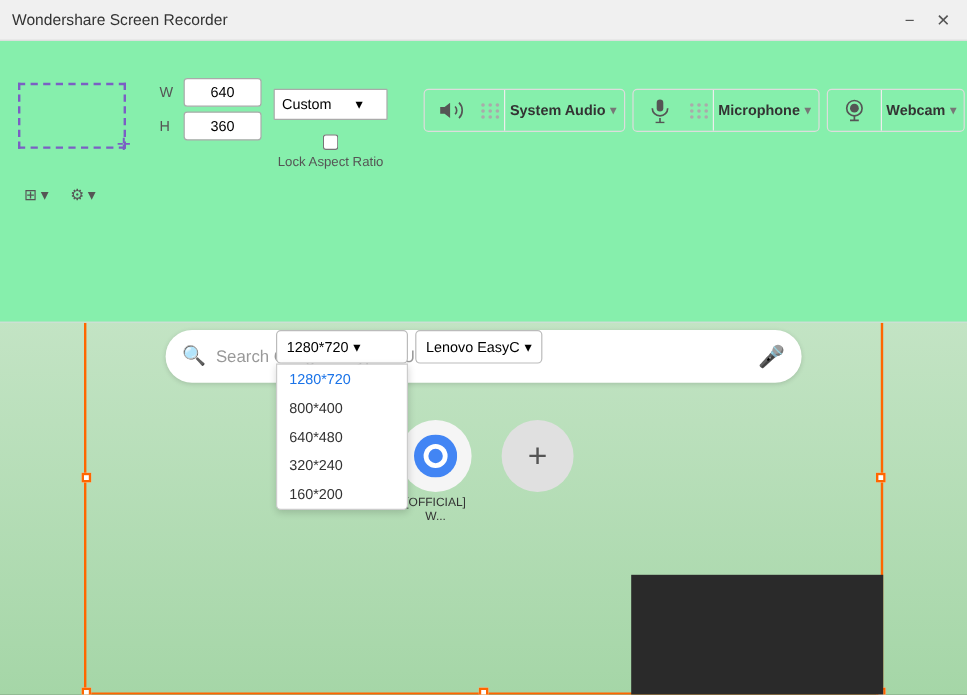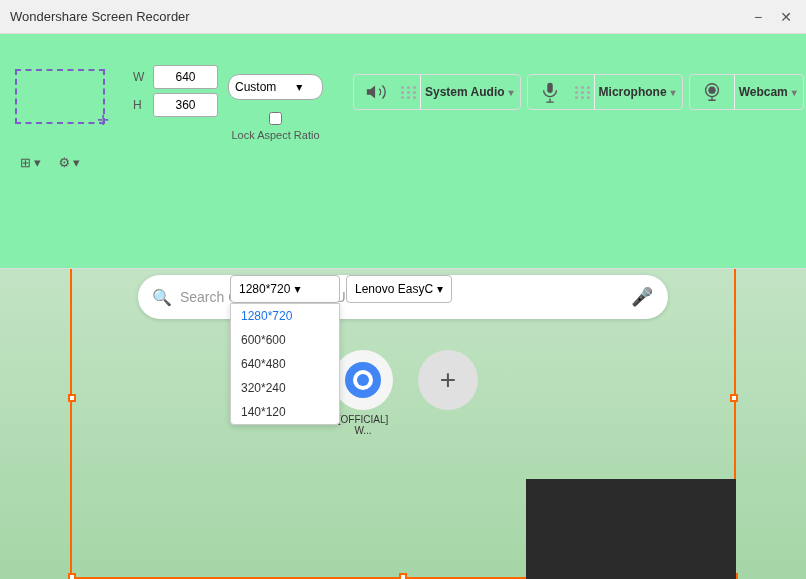--- a/index.html
+++ b/index.html
@@ -104,21 +104,21 @@
       display: flex;
       align-items: flex-start;
       gap: 10px;
     }
 
     .custom-dropdown {
       display: flex;
       align-items: center;
       height: 26px;
       border: 1px solid #aaa;
-      border-radius: 11px;
+      border-radius: 1px;
       padding: 0 6px;
       font-size: 12px;
       cursor: pointer;
       background: #fff;
       gap: 20px;
       min-width: 95px;
       margin-top: 2px;
     }
 
     .lock-aspect {
@@ -632,24 +632,24 @@
     </div>
 
     <div class="resolution-dropdown-area">
       <div class="res-selector">
         <div class="res-select-btn">
           <span>1280*720</span>
           <span>▾</span>
         </div>
         <div class="res-dropdown">
           <div class="res-dropdown-item selected">1280*720</div>
-          <div class="res-dropdown-item">600*600</div>
+          <div class="res-dropdown-item">800*400</div>
           <div class="res-dropdown-item">640*480</div>
           <div class="res-dropdown-item">320*240</div>
-          <div class="res-dropdown-item">140*120</div>
+          <div class="res-dropdown-item">160*200</div>
         </div>
       </div>
 
       <div class="webcam-selector">
         <span>Lenovo EasyC</span>
         <span>▾</span>
       </div>
     </div>
 
     <div class="dark-area"></div>

